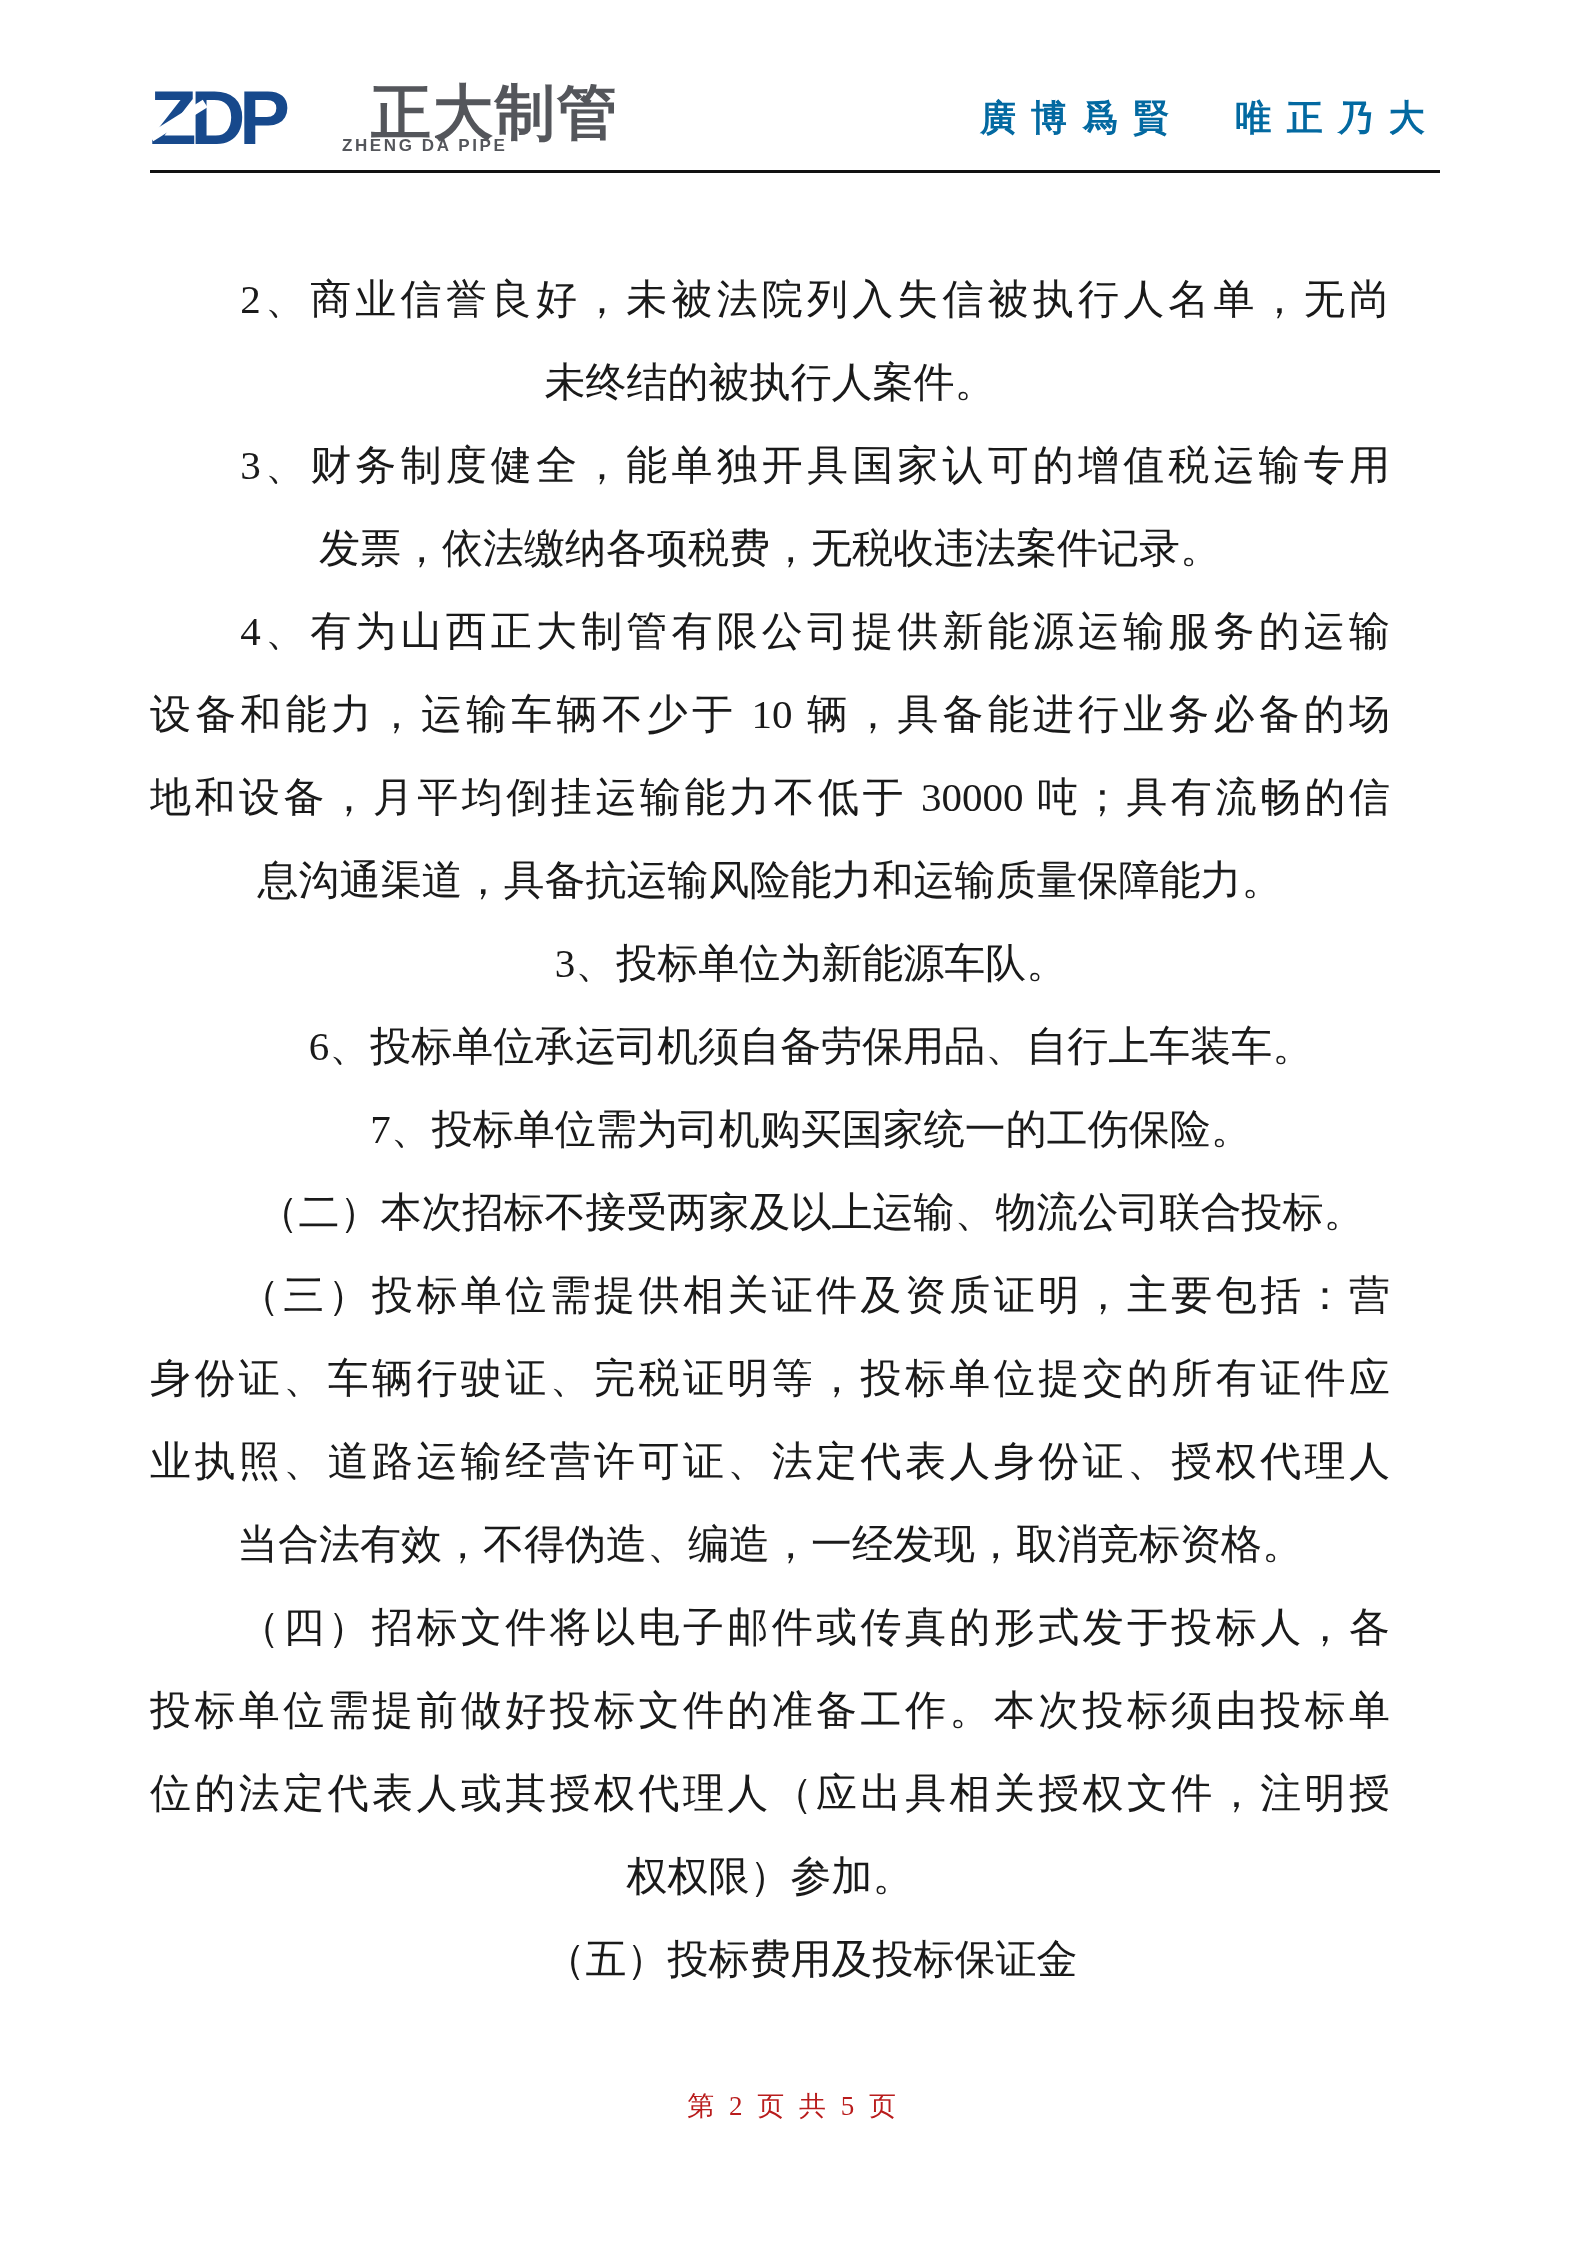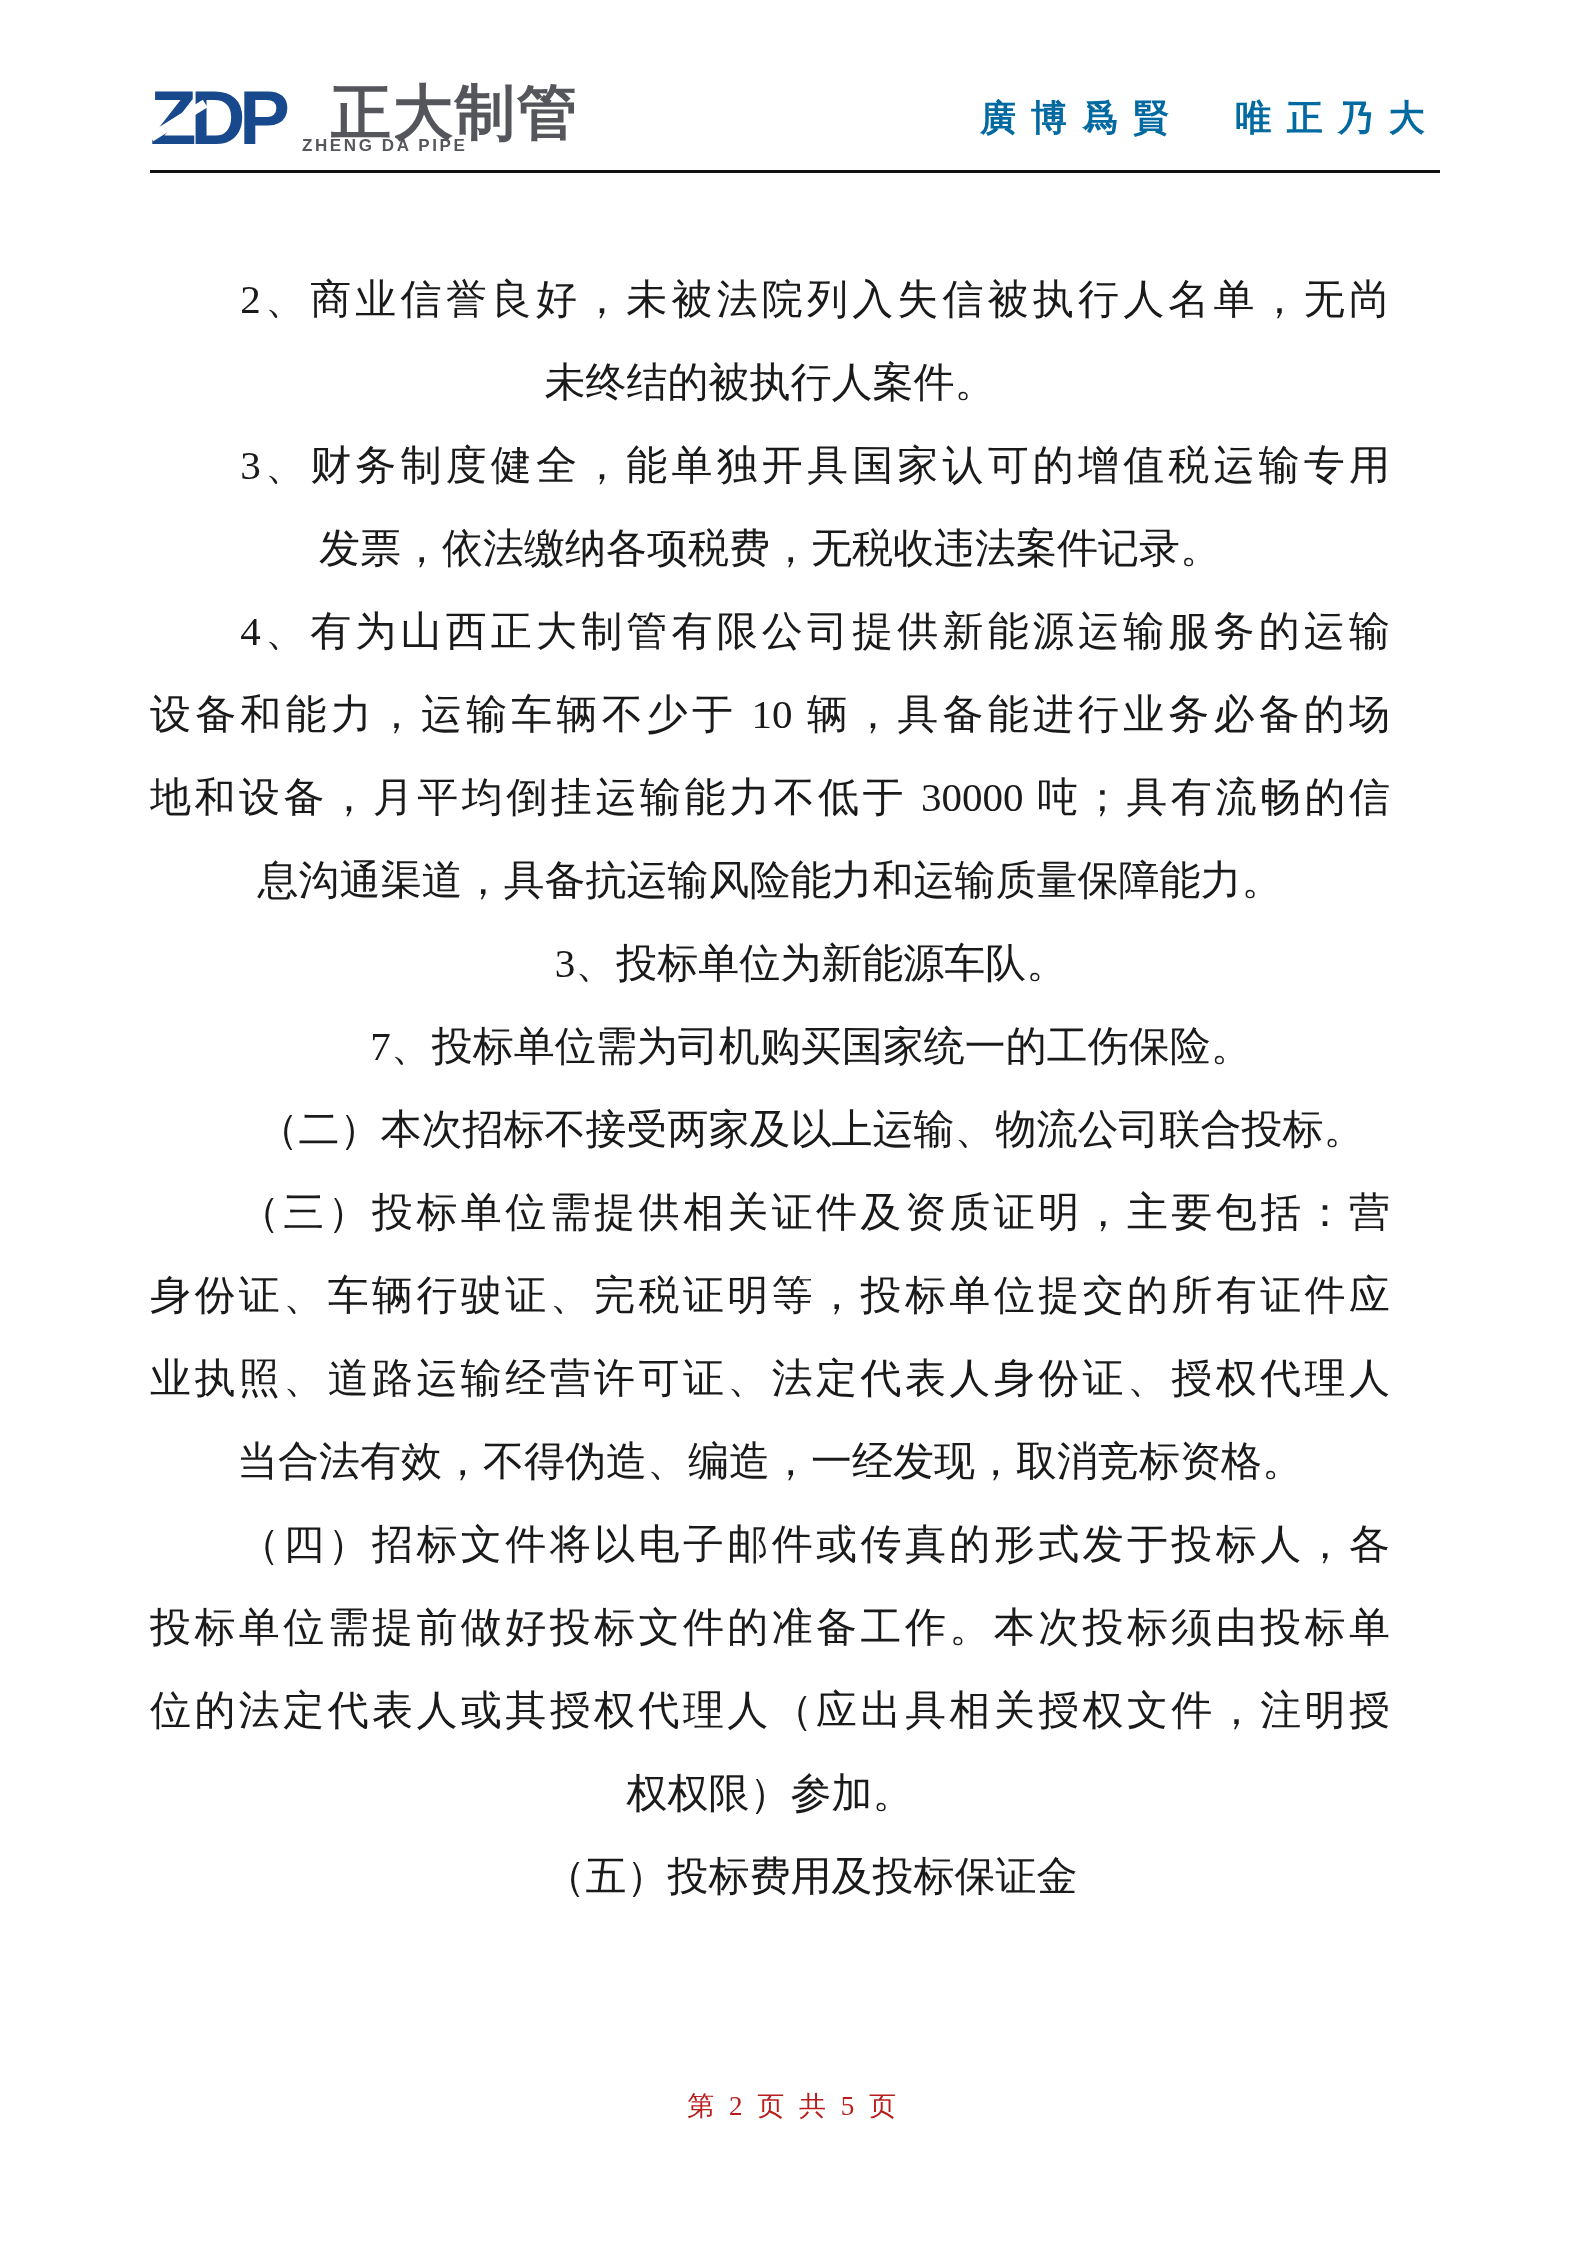--- a/index.html
+++ b/index.html
@@ -8,21 +8,21 @@
     width: 1587px;
     height: 2245px;
     margin: 0 auto;
     background: #ffffff;
     overflow: hidden;
     font-family: "Liberation Serif", "DejaVu Serif", serif;
   }
 
   
   .header { position: absolute; left: 150px; top: 76px; width: 1290px; height: 90px; }
-  .logo-block { position: absolute; left: 0; top: 0; display: flex; align-items: flex-start; }
+  .logo-block { position: absolute; left: 0; top: 0; display: flex; align-items: flex-start; gap: 40px; }
   .logo-abbr {
     position: relative;
     font-family: "Liberation Sans", "DejaVu Sans", sans-serif;
     font-weight: 800;
     font-size: 76px;
     line-height: 84px;
     letter-spacing: -6px;
     color: #17498c;
   }
   .logo-swoosh {
@@ -103,20 +103,21 @@
   <div class="doc-body">
     <div class="line fill">　　2、商业信誉良好，未被法院列入失信被执行人名单，无尚</div>
     <div class="line">未终结的被执行人案件。</div>
     <div class="line fill">　　3、财务制度健全，能单独开具国家认可的增值税运输专用</div>
     <div class="line">发票，依法缴纳各项税费，无税收违法案件记录。</div>
     <div class="line fill">　　4、有为山西正大制管有限公司提供新能源运输服务的运输</div>
     <div class="line fill">设备和能力，运输车辆不少于 10 辆，具备能进行业务必备的场</div>
     <div class="line fill">地和设备，月平均倒挂运输能力不低于 30000 吨；具有流畅的信</div>
     <div class="line">息沟通渠道，具备抗运输风险能力和运输质量保障能力。</div>
     <div class="line">　　3、投标单位为新能源车队。</div>
+    <div class="line">　　6、投标单位承运司机须自备劳保用品、自行上车装车。</div>
     <div class="line">　　7、投标单位需为司机购买国家统一的工伤保险。</div>
     <div class="line">　　（二）本次招标不接受两家及以上运输、物流公司联合投标。</div>
     <div class="line fill">　　（三）投标单位需提供相关证件及资质证明，主要包括：营</div>
     <div class="line fill">身份证、车辆行驶证、完税证明等，投标单位提交的所有证件应</div>
     <div class="line fill">业执照、道路运输经营许可证、法定代表人身份证、授权代理人</div>
     <div class="line">当合法有效，不得伪造、编造，一经发现，取消竞标资格。</div>
     <div class="line fill">　　（四）招标文件将以电子邮件或传真的形式发于投标人，各</div>
     <div class="line fill">投标单位需提前做好投标文件的准备工作。本次投标须由投标单</div>
     <div class="line fill">位的法定代表人或其授权代理人（应出具相关授权文件，注明授</div>
     <div class="line">权权限）参加。</div>

